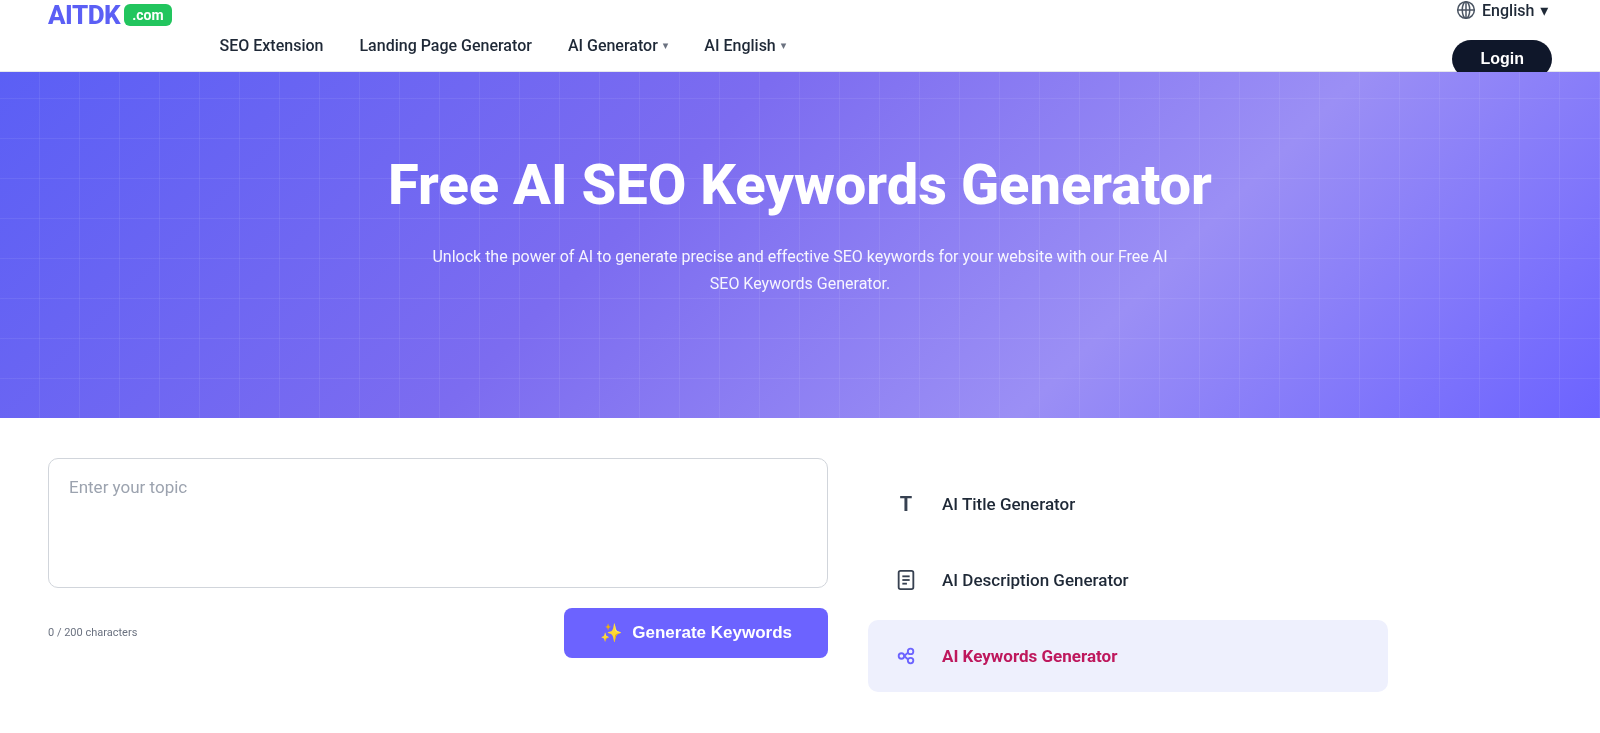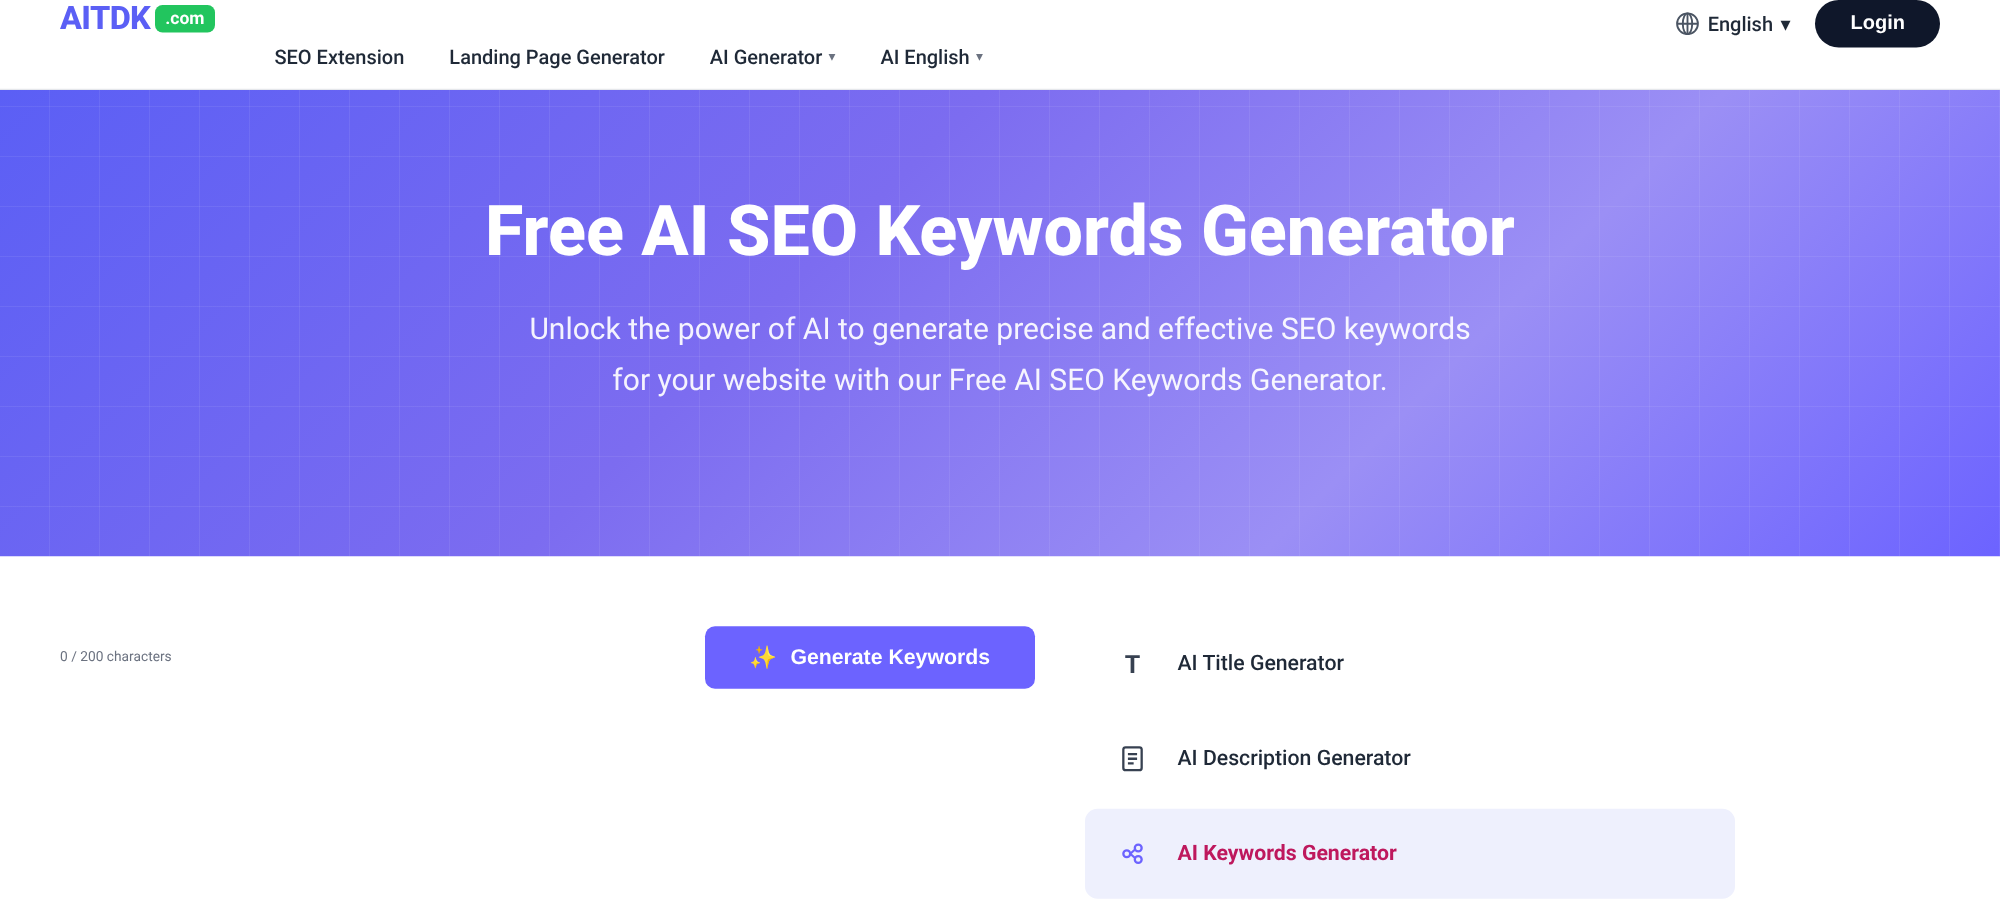--- a/index.html
+++ b/index.html
@@ -53,20 +53,21 @@
     }
     .nav-link .chevron {
       font-size: 11px;
       color: #6b7280;
     }
     .nav-right {
       display: flex;
       align-items: center;
       gap: 20px;
       margin-left: auto;
+      flex-direction: column;
     }
     .lang-selector {
       display: flex;
       align-items: center;
       gap: 6px;
       cursor: pointer;
       font-size: 16px;
       color: #1f2937;
       font-weight: 500;
     }
@@ -111,21 +112,21 @@
       font-size: 56px;
       font-weight: 800;
       color: #fff;
       line-height: 1.2;
       margin-bottom: 24px;
       max-width: 900px;
       position: relative;
       z-index: 1;
     }
     .hero-subtitle {
-      font-size: 24px;
+      font-size: 16px;
       color: rgba(255,255,255,0.92);
       max-width: 760px;
       line-height: 1.7;
       margin-bottom: 40px;
       position: relative;
       z-index: 1;
     }
     .start-free-btn {
       background: #fff;
       color: #1f2937;
@@ -275,20 +276,21 @@
 </nav>
 
 <section class="hero">
   <h1 class="hero-title">Free AI SEO Keywords Generator</h1>
   <p class="hero-subtitle">Unlock the power of AI to generate precise and effective SEO keywords for your website with our Free AI SEO Keywords Generator.</p>
 </section>
 
 <div class="bottom-section">
 
   <div class="topic-panel">
+    <textarea class="topic-textarea" placeholder="Enter your topic" style=""></textarea>
     <div class="topic-footer">
       <span class="char-count">0 / 200 characters</span>
       <button class="generate-btn">
         <span class="wand-icon">✨</span>
         <span>Generate Keywords</span>
       </button>
     </div>
   </div>
 
   <div class="sidebar-panel">

